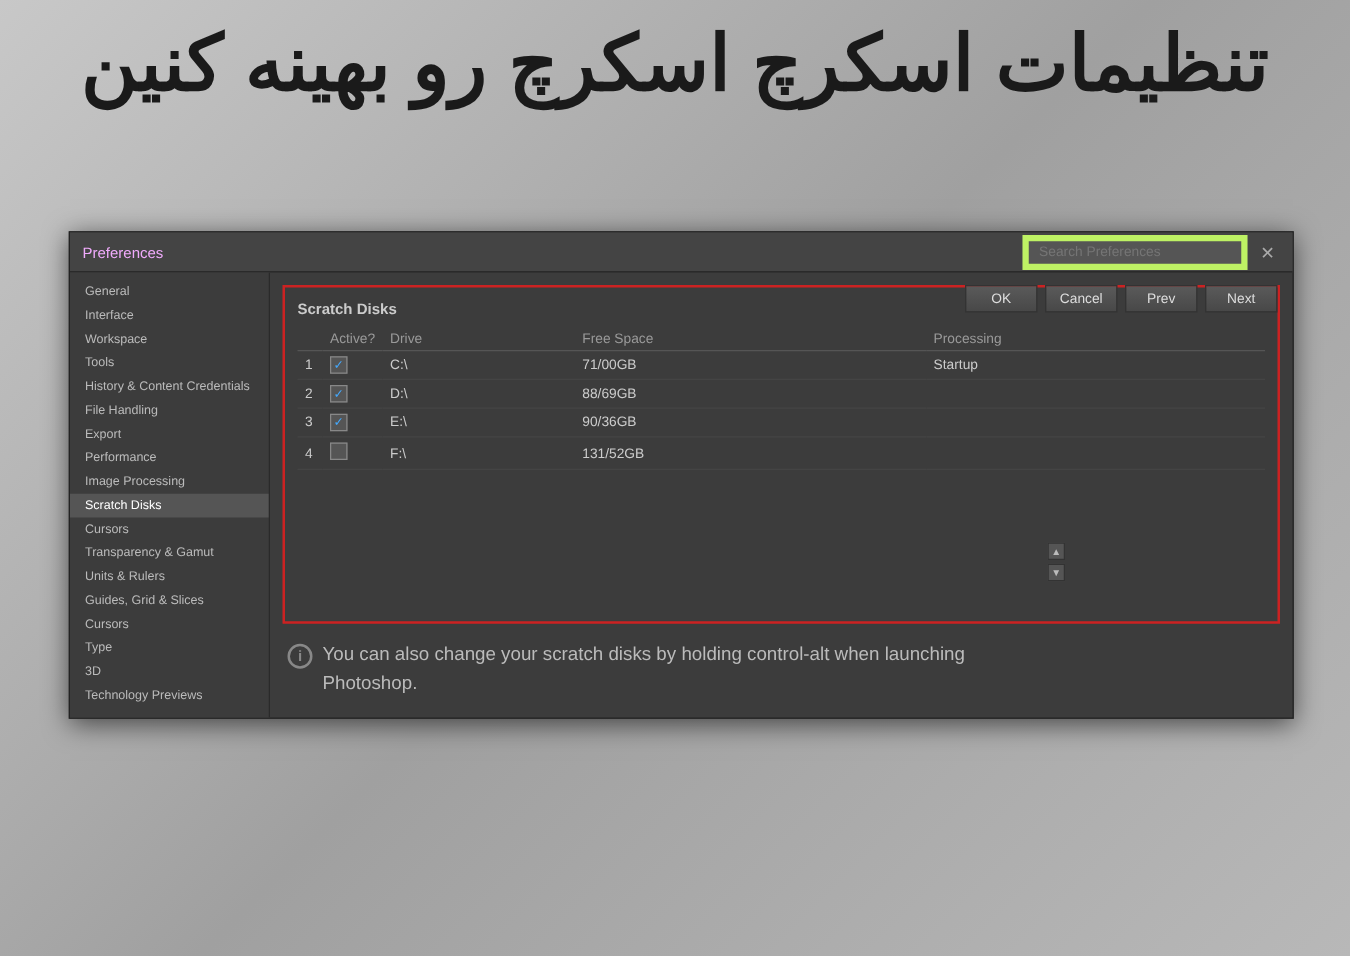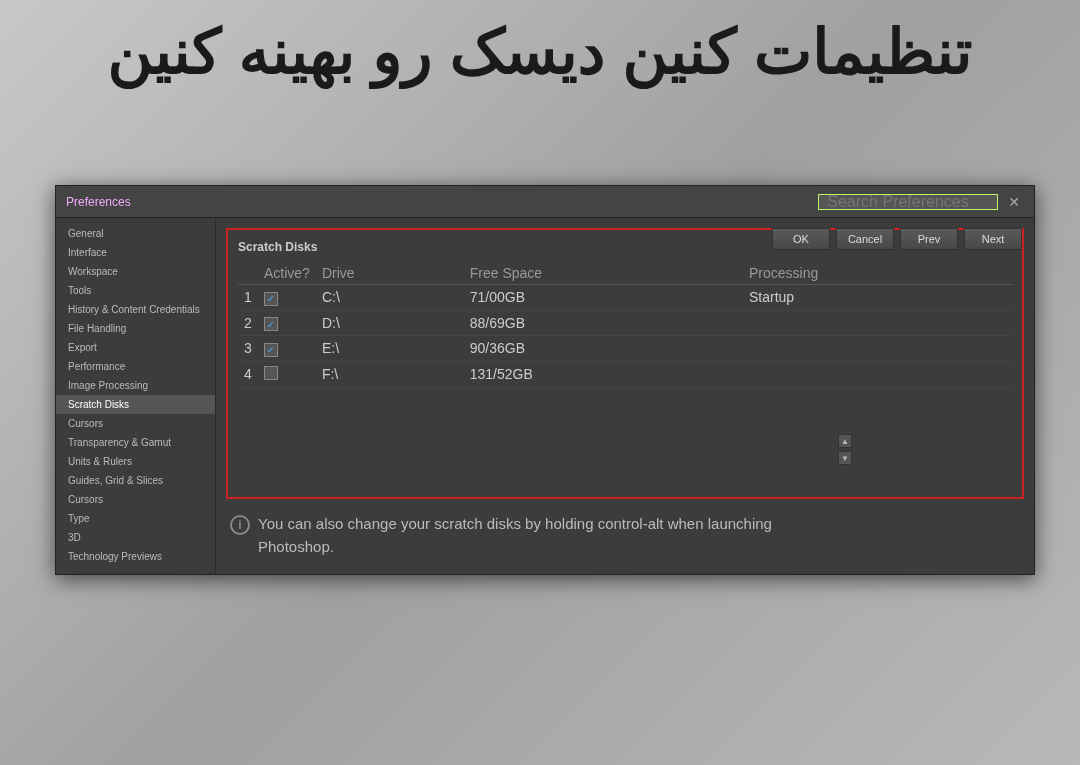--- a/index.html
+++ b/index.html
@@ -55,26 +55,26 @@
     }
 
     .title-bar-controls {
       display: flex;
       align-items: center;
       gap: 6px;
     }
 
     .search-box {
       background: #555;
-      border: 1px solid #bef264;
+      border: 5px solid #bef264;
       color: #aaa;
-      font-size: 16px;
+      font-size: 11px;
       padding: 2px 8px;
       width: 180px;
-      height: 16px;
+      height: 28px;
     }
 
     .close-btn {
       background: none;
       border: none;
       color: #aaa;
       font-size: 14px;
       cursor: pointer;
       padding: 0 4px;
     }
@@ -129,21 +129,21 @@
       color: #ccc;
       font-size: 12px;
       font-weight: bold;
       margin-bottom: 8px;
     }
 
     
     .disk-table {
       width: 100%;
       border-collapse: collapse;
-      font-size: 14px;
+      font-size: 11px;
     }
 
     .disk-table thead tr {
       color: #999;
     }
 
     .disk-table th {
       text-align: left;
       padding: 3px 6px;
       font-weight: normal;
@@ -243,21 +243,21 @@
       align-items: center;
       justify-content: center;
       cursor: pointer;
       font-size: 8px;
       color: #bbb;
     }
   </style>
 </head>
 <body>
 
-<div class="persian-title">تنظیمات کنین دیسک رو بهینه کنین</div>
+<div class="persian-title">تنظیمات اسکرچ اسکرچ رو بهینه کنین</div>
 
 <div class="preferences-window">
 
   <div class="title-bar">
     <span class="title-bar-title">Preferences</span>
     <div class="title-bar-controls">
       <input class="search-box" type="text" placeholder="Search Preferences" style="">
       <button class="close-btn">✕</button>
     </div>
   </div>

